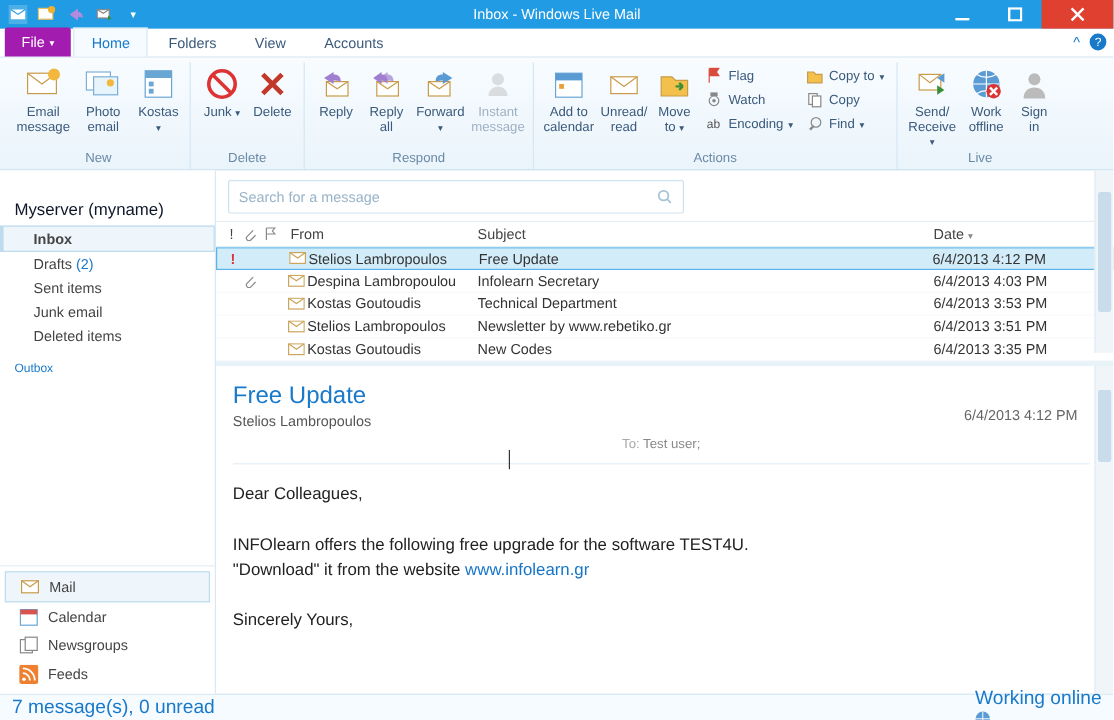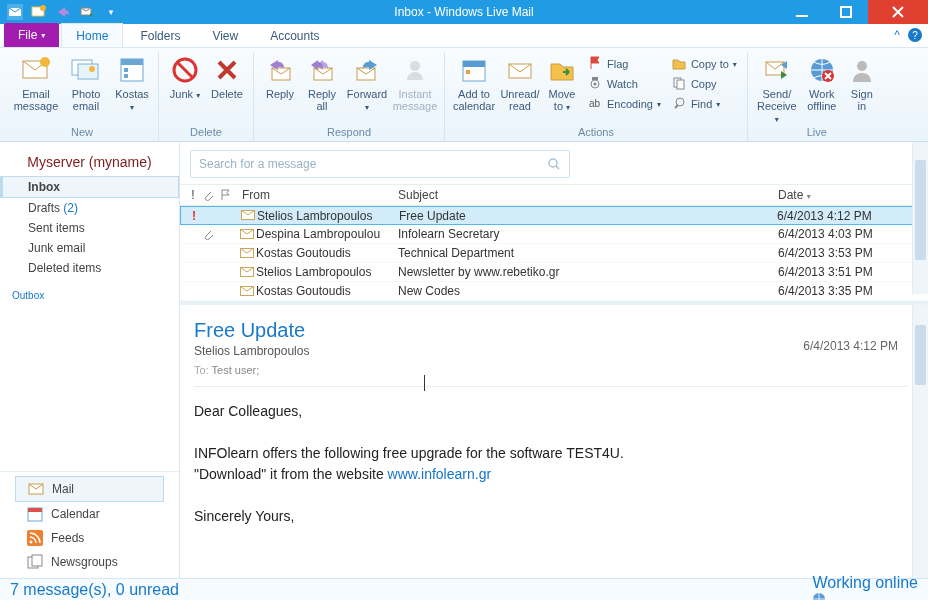--- a/index.html
+++ b/index.html
@@ -31,27 +31,27 @@
   .rbtn { width:48px; display:flex; flex-direction:column; align-items:center; padding-top:2px; cursor:pointer;}
   .rbtn .ic { width:32px; height:32px; display:flex; align-items:center; justify-content:center;}
   .rbtn .lbl { font-size:11px; color:#3b5a7b; text-align:center; line-height:12px; margin-top:2px; white-space:pre-line;}
   .mini-col { display:flex; flex-direction:column; gap:0px; justify-content:flex-start; padding-top:2px;}
   .mini-item { display:flex; align-items:center; gap:4px; font-size:11px; color:#3b5a7b; height:20px; padding:0 4px; cursor:pointer; white-space:nowrap;}
   .mini-item .mi{width:16px;height:16px;display:flex;align-items:flex-start;justify-content:center;}
 
   
   .main { display:flex; height: calc(600px - 24px - 24px - 94px - 22px); }
   .sidebar { width:180px; border-right:1px solid #d9e8f3; display:flex; flex-direction:column; background:#fff;}
-  .acct { color:#7f1d1d; font-size:14px; padding:12px 12px 6px;text-align:center; }
+  .acct { color:#0f172a; font-size:14px; padding:24px 12px 6px; }
   .folders { display:flex; flex-direction:column; }
   .folder { font-size:12px; color:#444; padding:3px 0 3px 28px; cursor:pointer;}
   .folder.selected { background:#eef6fb; border:1px solid #bcdcee; border-left:3px solid #bcdcee; padding-left:25px; font-weight:600;}
   .outbox { color:#1979ca; font-size:10px; padding:12px 12px;}
   .sidebar-spacer{flex:1;}
-  .nav-list { border-top:1px solid #e4eef5; padding:4px 15px;}
+  .nav-list { border-top:1px solid #e4eef5; padding:4px 4px;}
   .nav-item { display:flex; align-items:center; gap:8px; font-size:12px; color:#444; padding:4px 12px; cursor:pointer;}
   .nav-item.sel { background:#eef6fb; border:1px solid #bcdcee;}
   .nav-item .ni{width:16px; height:16px; display:flex;align-items:center;justify-content:center;}
 
   .center { flex:1; display:flex; flex-direction:column; min-width:0;}
 
   .searchbar { padding:8px 14px 6px 10px; }
   .searchbox { height:28px; border:1px solid #cfe2ef; border-radius:2px; width:380px; display:flex; align-items:center; padding:0 8px; color:#98b3c7; font-size:12px; justify-content:space-between;}
 
   .listhdr { display:flex; font-size:12px; color:#444; border-top:1px solid #e4eef5; border-bottom:1px solid #e4eef5; height:22px; align-items:center; padding-left:4px;}
@@ -66,21 +66,21 @@
   .row { display:flex; font-size:12px; color:#333; height:19px; align-items:center; padding-left:4px; border-bottom:1px solid #f5f9fc;}
   .row.selected { background:#d3ecfa; border:1px solid #5ab4e7; }
   .row .env { width:18px; height:14px; display:flex; align-items:center; justify-content:center;}
   .row .c-from{ width:142px; white-space:nowrap; overflow:hidden;}
   .row .c-subj{ flex:1; white-space:nowrap; overflow:hidden;}
   .row .c-date{ width:150px; white-space:nowrap;}
 
   .reading { flex:1; border-top:4px solid #e8f2f9; padding:14px 20px 0 14px; position:relative; overflow:hidden;}
   .rh-subj { color:#1979ca; font-size:20px;}
   .rh-from { font-size:12px; color:#555; margin-top:2px;}
-  .rh-to { font-size:11px; color:#888; margin-top:6px;}
+  .rh-to { font-size:11px; color:#888; margin-top:6px;text-align:center;}
   .rh-date { position:absolute; right:30px; top:34px; font-size:12px; color:#666;}
   .rh-hr { border:none; border-top:1px solid #e4eef5; margin:10px 0 14px;}
   .body-text { font-size:14px; color:#222; line-height:1.5;}
   .body-text a{ color:#1374c9;}
   .cursor-caret { display:inline-block; width:1px; height:16px; border-left:1px solid #333; position:absolute; left:244px; top:70px;}
 
   .statusbar { height:22px; border-top:1px solid #d4e7f4; background:#f5fbff; display:flex; align-items:center; font-size:16px; color:#1979ca; padding:0 10px; justify-content:space-between;}
 
   .scrollbar-v { position:absolute; right:0; top:0; bottom:0; width:16px; background:#f0f5f9; border-left:1px solid #e1ecf3;}
   .scrollbar-v .thumb{ position:absolute; left:2px; right:2px; background:#c9dceb; border-radius:2px;}
@@ -431,35 +431,35 @@
             <svg width="16" height="16">
               <rect x="1" y="2" width="14" height="13" fill="#fff" stroke="#6aa6d4"></rect>
               <rect x="1" y="2" width="14" height="4" fill="#d9534f"></rect>
             </svg>
           </span>
           <span>Calendar</span>
         </div>
       <div class="nav-item">
           <span class="ni">
             <svg width="16" height="16">
+              <rect x="1" y="3" width="10" height="11" fill="#fff" stroke="#888"></rect>
+              <rect x="5" y="1" width="10" height="11" fill="#fff" stroke="#888"></rect>
+            </svg>
+          </span>
+          <span>Newsgroups</span>
+        </div>
+      <div class="nav-item">
+          <span class="ni">
+            <svg width="16" height="16">
               <rect width="16" height="16" fill="#ee802f" rx="2"></rect>
               <circle cx="4" cy="12" r="1.5" fill="#fff"></circle>
               <path d="M3 7a6 6 0 016 6M3 3a10 10 0 0110 10" stroke="#fff" fill="none" stroke-width="1.5"></path>
             </svg>
           </span>
           <span>Feeds</span>
-        </div>
-      <div class="nav-item">
-          <span class="ni">
-            <svg width="16" height="16">
-              <rect x="1" y="3" width="10" height="11" fill="#fff" stroke="#888"></rect>
-              <rect x="5" y="1" width="10" height="11" fill="#fff" stroke="#888"></rect>
-            </svg>
-          </span>
-          <span>Newsgroups</span>
         </div>
     </div>
   </div>
 
   <div class="center">
     <div class="searchbar">
       <div class="searchbox">
         <span>Search for a message</span>
         <span>
             <svg width="14" height="14">

